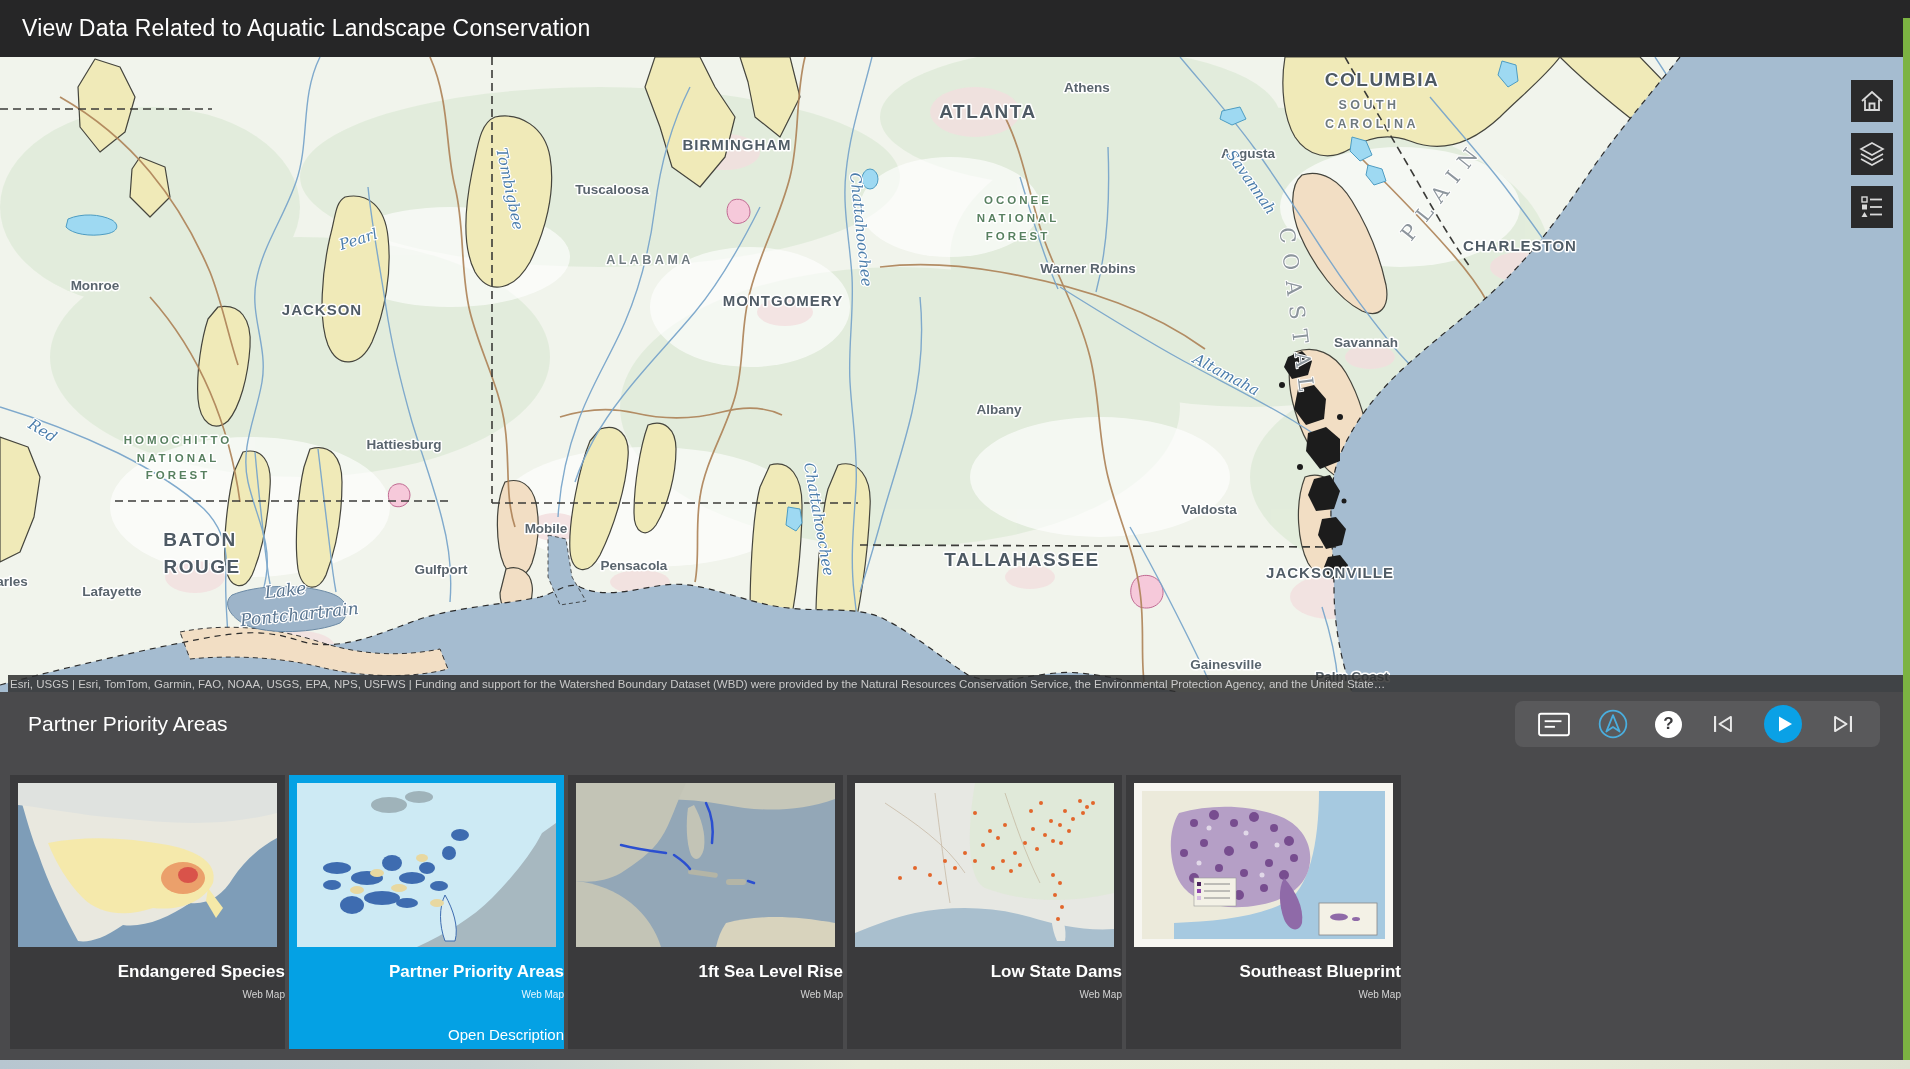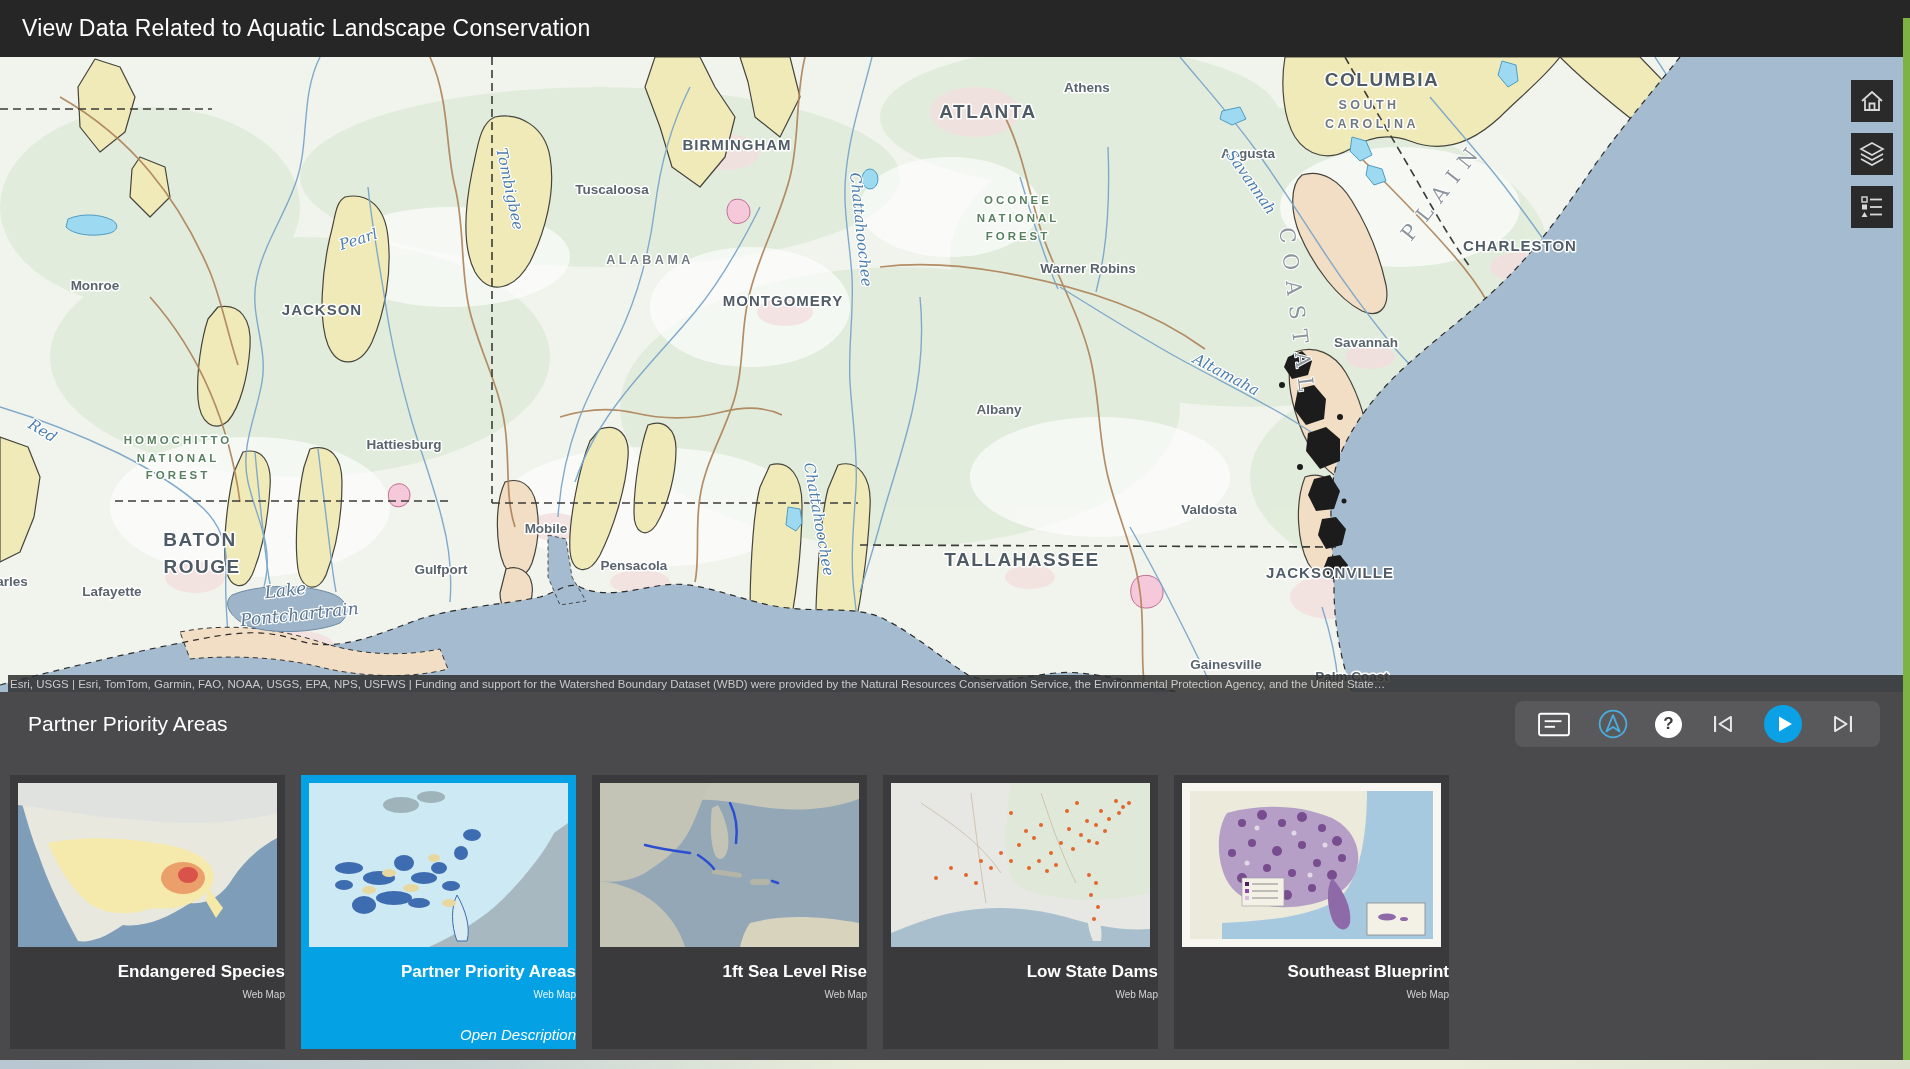--- a/index.html
+++ b/index.html
@@ -28,29 +28,29 @@
   #attribution .pow{color:#e3e3e3;margin-left:24px;flex:none;margin-top:26px;}
   
   #bottom-panel{height:377px;background:#4a4a4c;position:relative;text-align:right;}
   #panel-toolbar{height:64px;display:flex;align-items:center;justify-content:space-between;padding:0 30px 0 28px;}
   #panel-title{color:#fff;font-size:21px;font-weight:400;}
   #toolbar-actions{background:#59595b;border-radius:8px;display:flex;align-items:center;gap:26px;padding:6px 22px;height:46px;box-sizing:border-box;}
   .tb-btn{display:flex;align-items:center;justify-content:center;cursor:pointer;}
   .help-circle{width:27px;height:27px;border-radius:50%;background:#fff;color:#3a3a3c;font-weight:bold;font-size:17px;
     display:flex;align-items:center;justify-content:center;font-family:"Liberation Sans",sans-serif;}
   
-  #gallery{display:flex;gap:16px;padding:19px 0 0 10px;}
+  #gallery{display:flex;gap:4px;padding:19px 0 0 10px;}
   .card{width:275px;height:274px;background:#3a3a3c;flex:none;cursor:pointer;box-sizing:border-box;}
   .card.selected{background:#04a1e4;}
   .thumb{width:259px;height:164px;margin:8px 8px 0 8px;overflow:hidden;}
   .thumb svg{display:block;}
   .card-title{color:#fff;font-size:17px;font-weight:bold;margin:15px 0 0 15px;}
   .card-sub{color:#d4d4d4;font-size:10px;margin:7px 0 0 15px;}
   .card.selected .card-sub{color:#eaf7ff;}
-  .card-link{color:#fff;font-size:15px;margin:26px 0 0 6px;font-style:italic;}
+  .card-link{color:#fff;font-size:15px;margin:26px 0 0 6px;}
   
   #green-strip{position:absolute;top:18px;right:0;width:7px;height:1042px;background:#7cb342;z-index:50;}
   #bottom-strip{position:absolute;left:0;bottom:0;width:1910px;height:9px;z-index:40;
     background:linear-gradient(90deg,#b7c6d0 0%,#c9d4d4 25%,#e8ecd9 45%,#e9edda 75%,#dee2d1 100%);}
 </style>
 </head>
 <body>
 
 <div id="app-header">
   <h1>View Data Related to Aquatic Landscape Conservation</h1>

